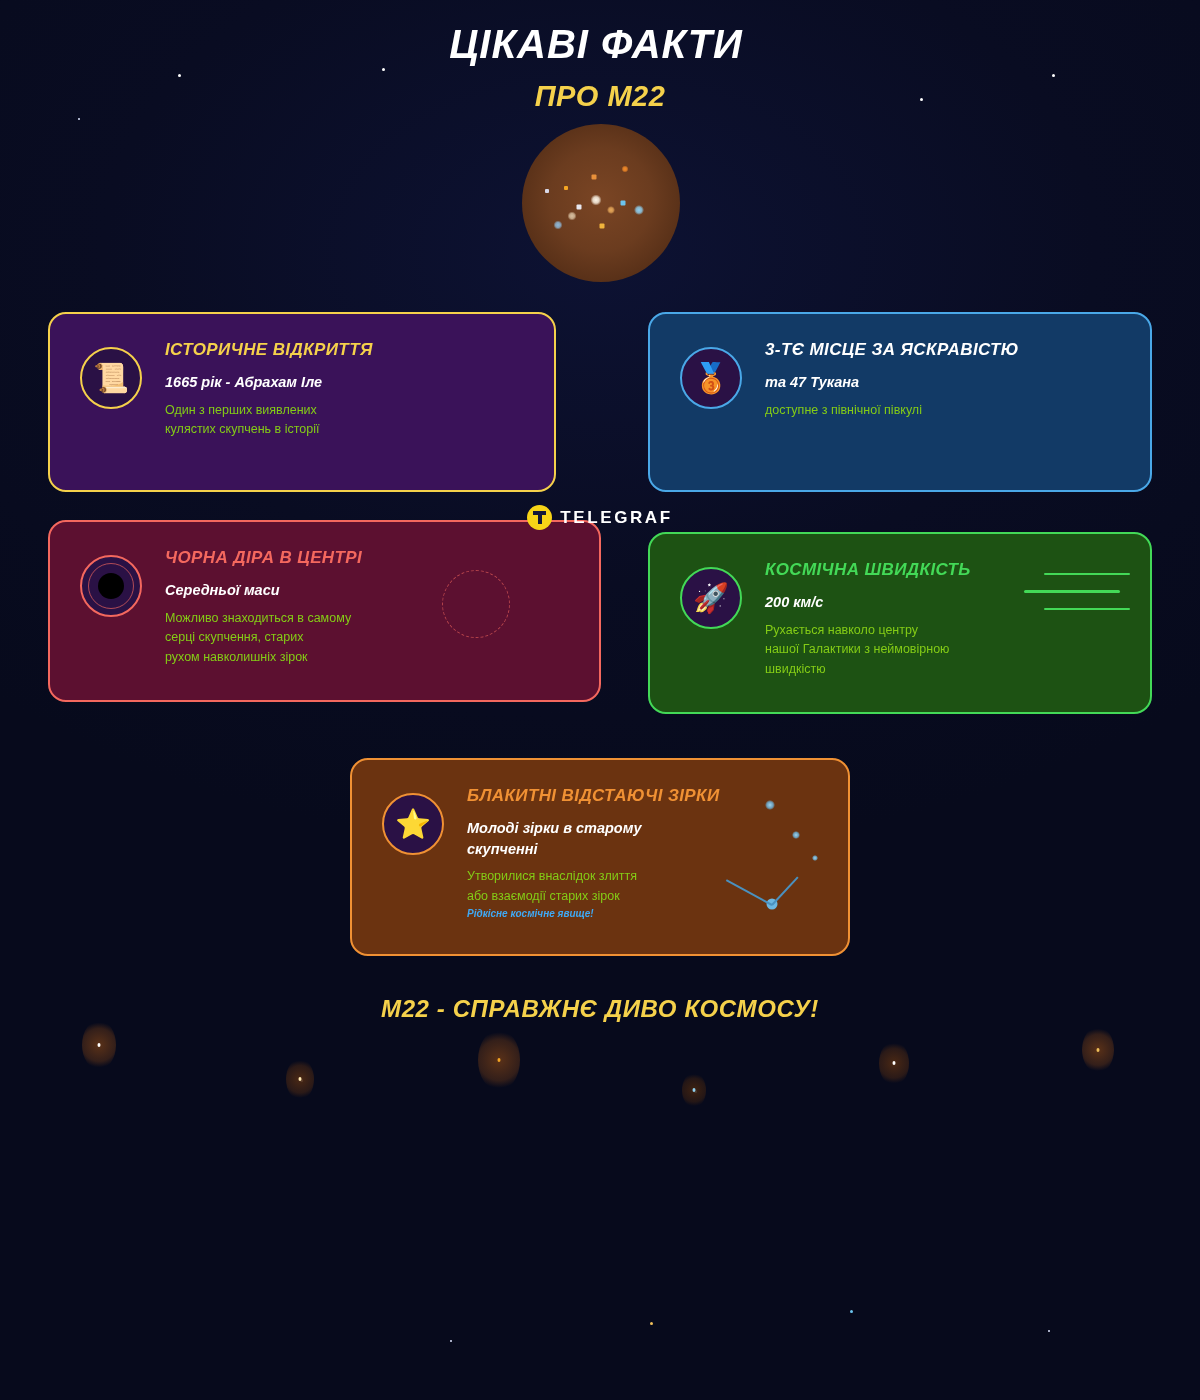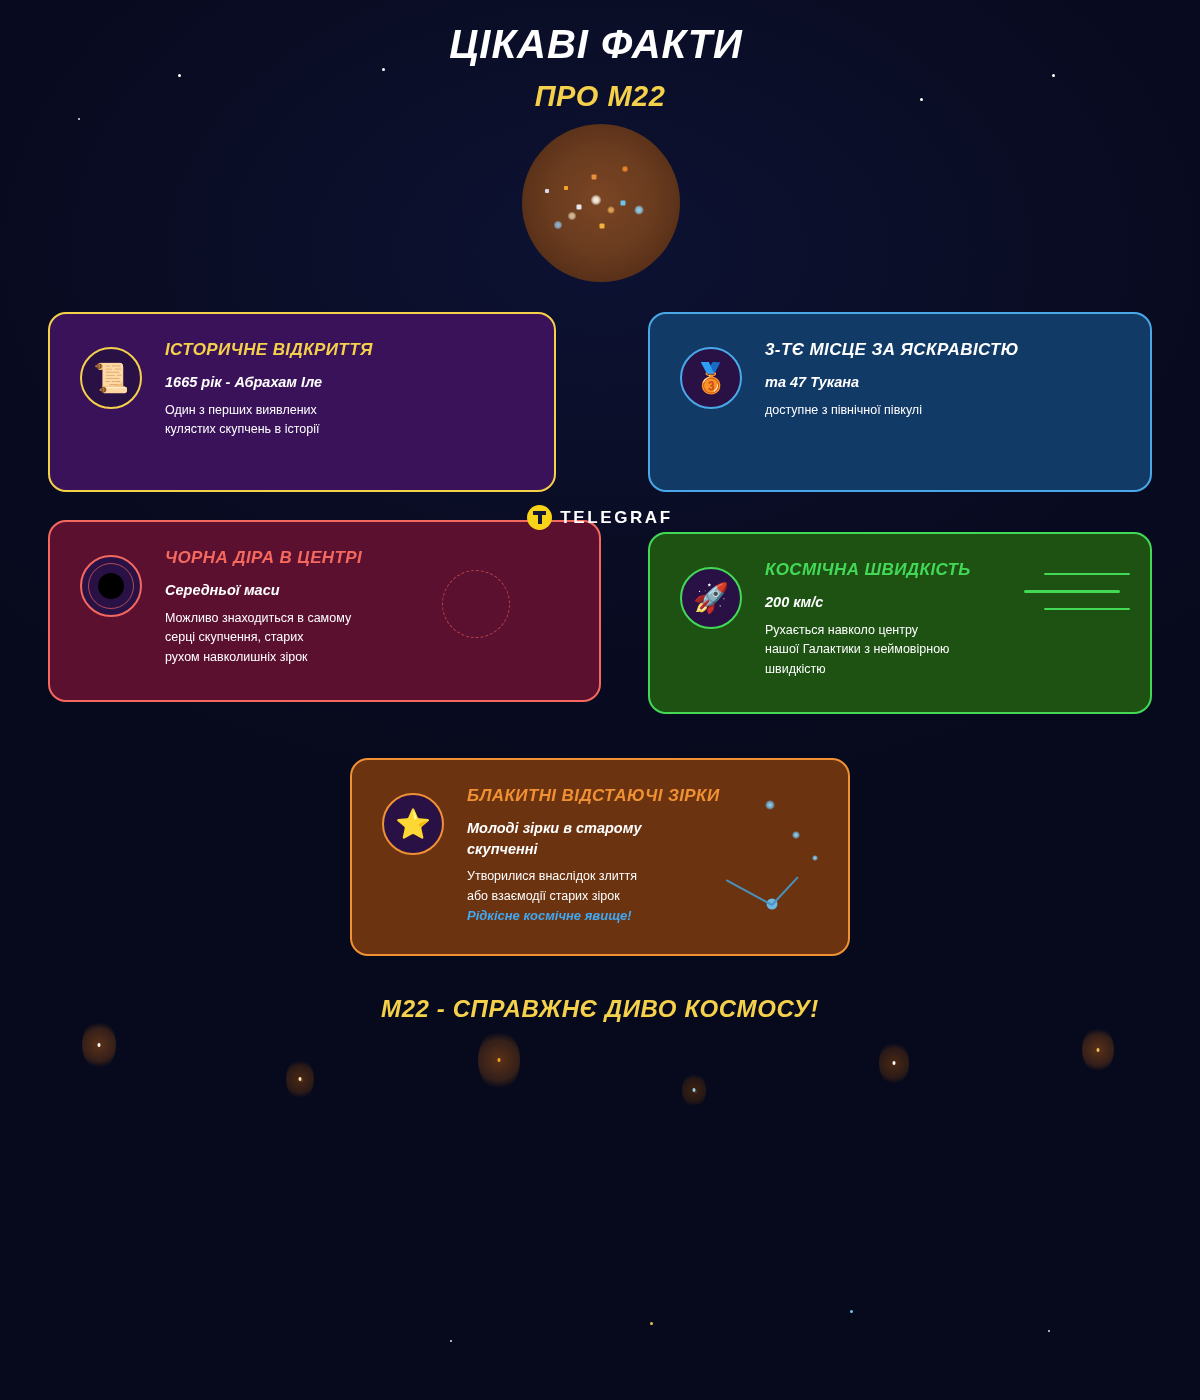--- a/index.html
+++ b/index.html
@@ -112,26 +112,26 @@
   .card-lead {
     font-size: 14.5px;
     font-weight: bold;
     font-style: italic;
     color: #ffffff;
     line-height: 1.42;
     margin: 0 0 8px 0;
   }
   .card-desc {
     font-size: 12.5px;
-    color: #ffffff;
+    color: #84cc16;
     line-height: 1.56;
     margin: 0;
   }
   .card-extra {
-    font-size: 13px;
+    font-size: 10px;
     font-weight: bold;
     font-style: italic;
     color: #3fa9f5;
     margin: 2px 0 0 0;
   }
 
   
   .deco-ring {
     position: absolute;
     border-radius: 50%;

